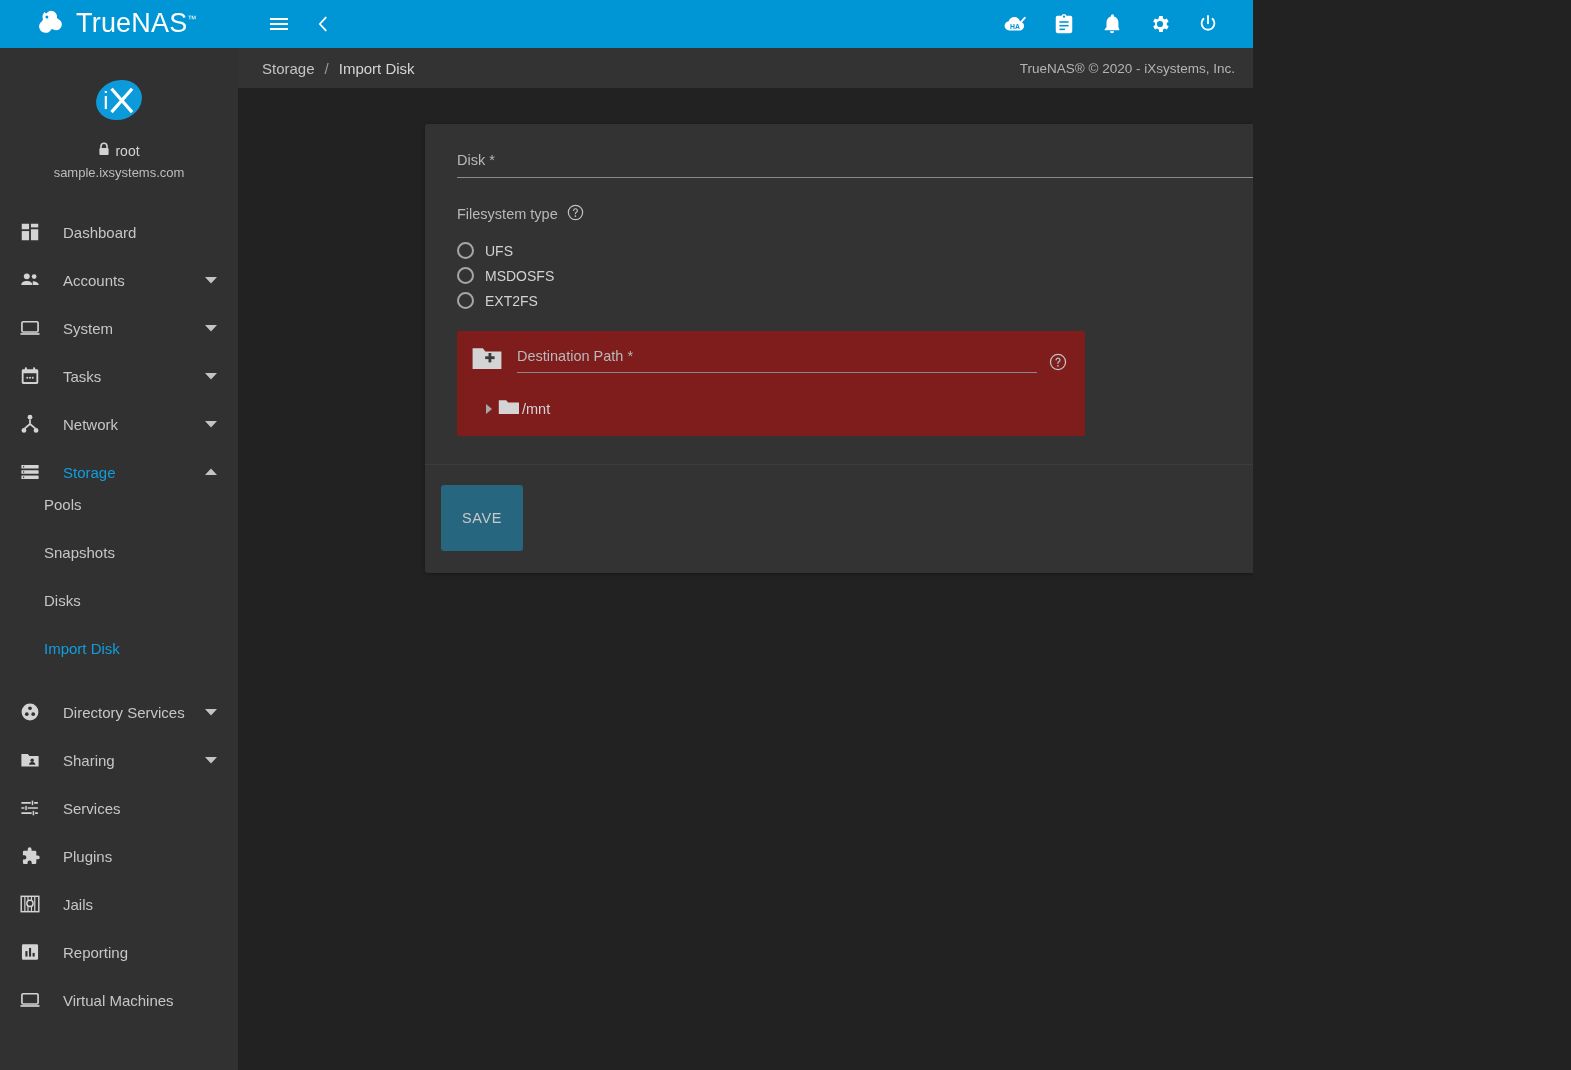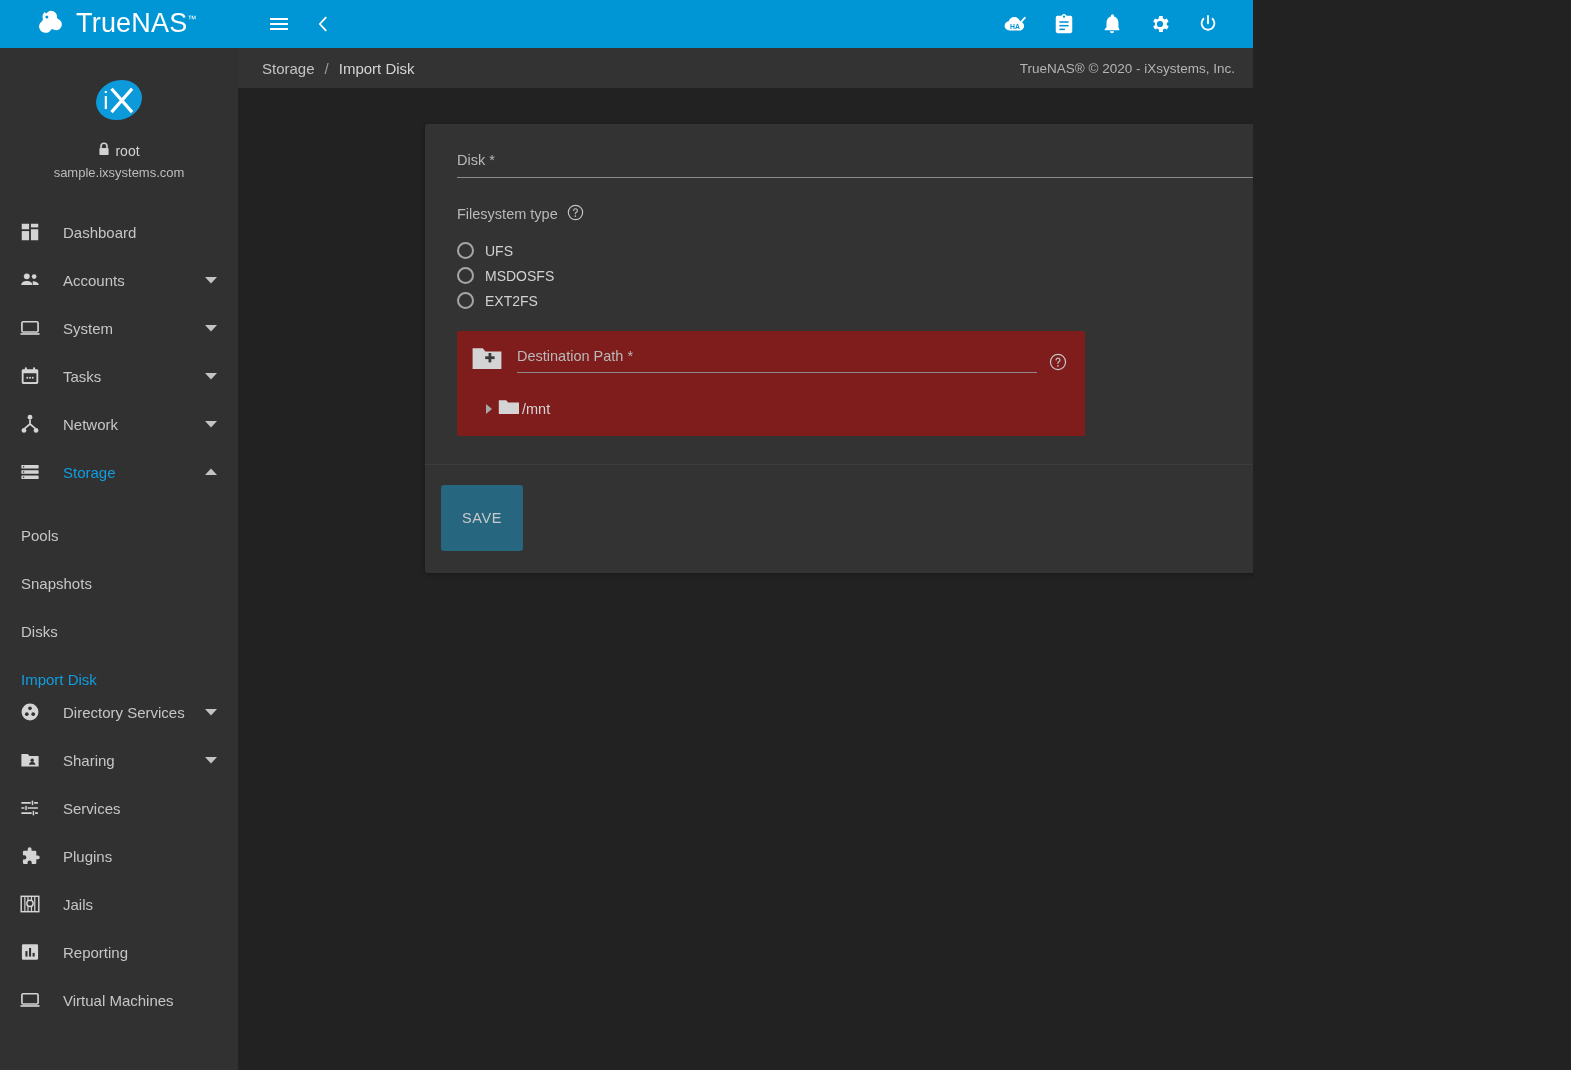--- a/index.html
+++ b/index.html
@@ -77,22 +77,22 @@
     width: 36px; flex: 0 0 36px;
     display: flex; align-items: center; justify-content: center;
     color: #d4d4d4;
   }
   .nav-label { flex: 1 1 auto; padding-left: 15px; }
   .nav-item.active .nav-label,
   .nav-item.active .nav-caret svg { color: #0aa2e0; fill: #0aa2e0; }
   .nav-item.active .nav-label { color: #109ee0; }
   .nav-caret { width: 18px; flex: 0 0 18px; display: flex; align-items: center; justify-content: center; }
   .nav-sub {
-    height: 48px; display: flex; align-items: flex-end;
-    padding-left: 21px; font-size: 15px; color: #c6c6c6; cursor: pointer;
+    height: 48px; display: flex; align-items: flex-start;
+    padding-left: 44px; font-size: 15px; color: #c6c6c6; cursor: pointer;
   }
   .nav-sub.active { color: #109ee0; }
 
   
   .main { flex: 1 1 auto; display: flex; flex-direction: column; background: #222222; min-width: 0; }
   .breadcrumb-bar {
     height: 40px; flex: 0 0 40px;
     background: #333333;
     display: flex; align-items: center;
     padding: 0 14px 0 24px;

